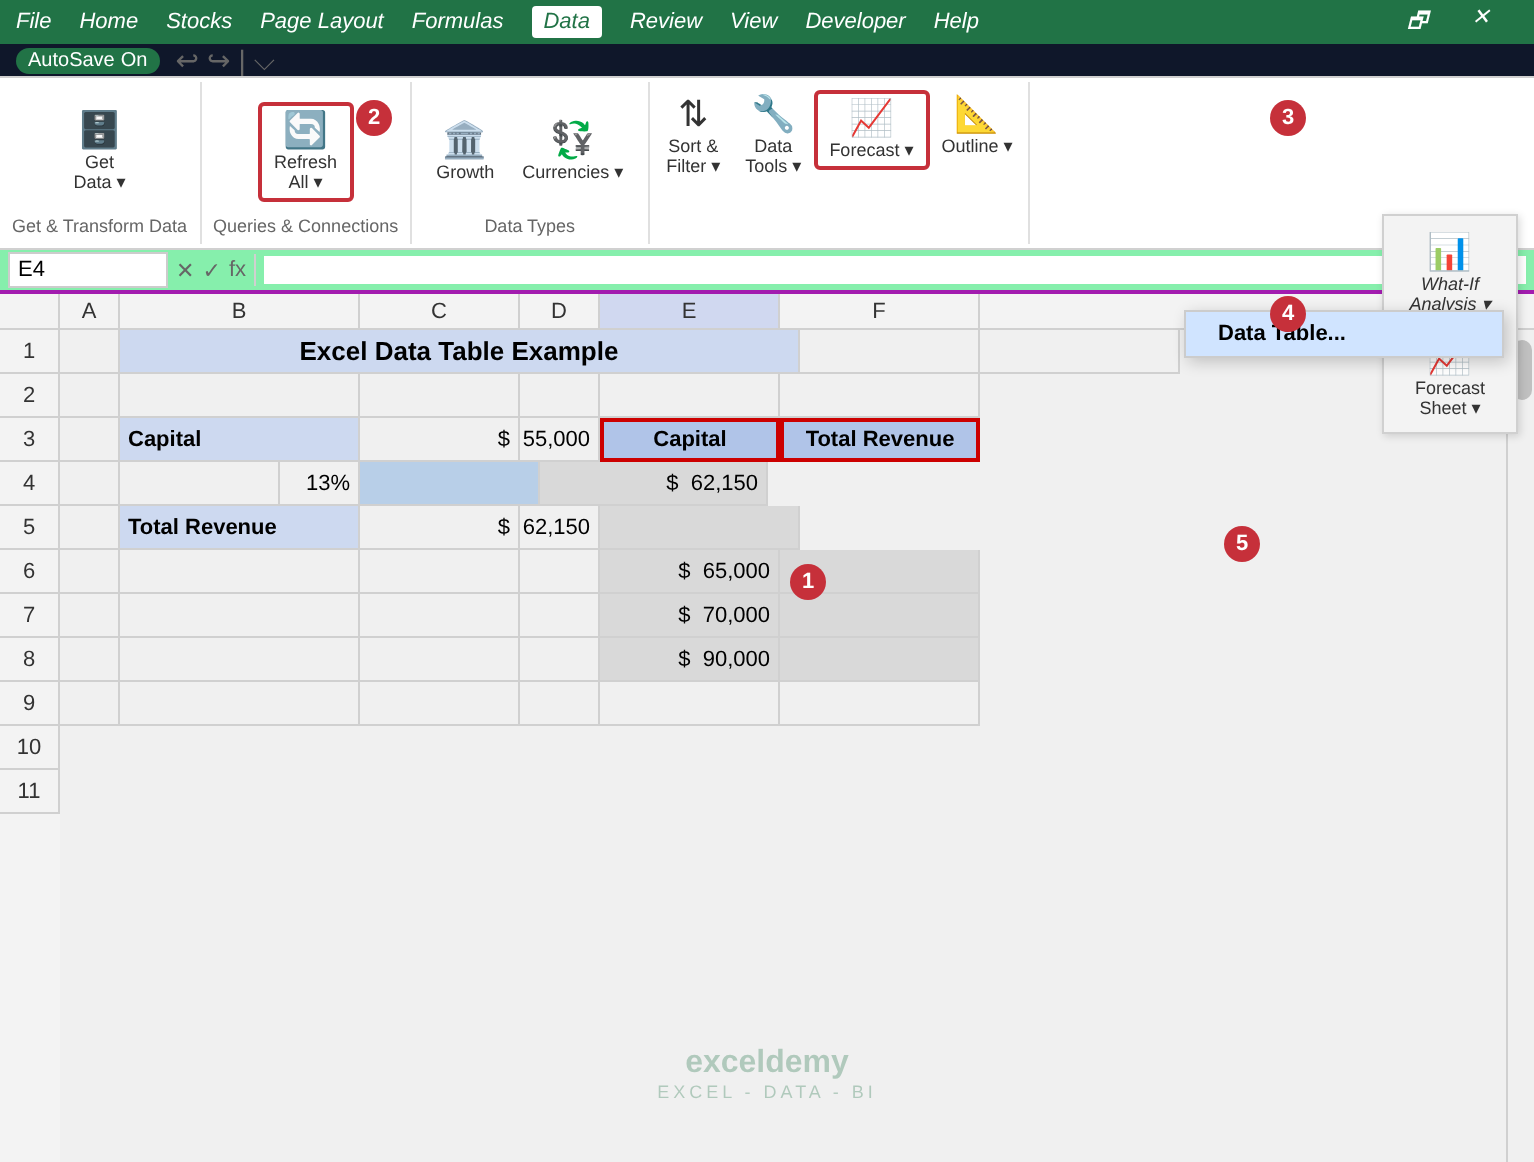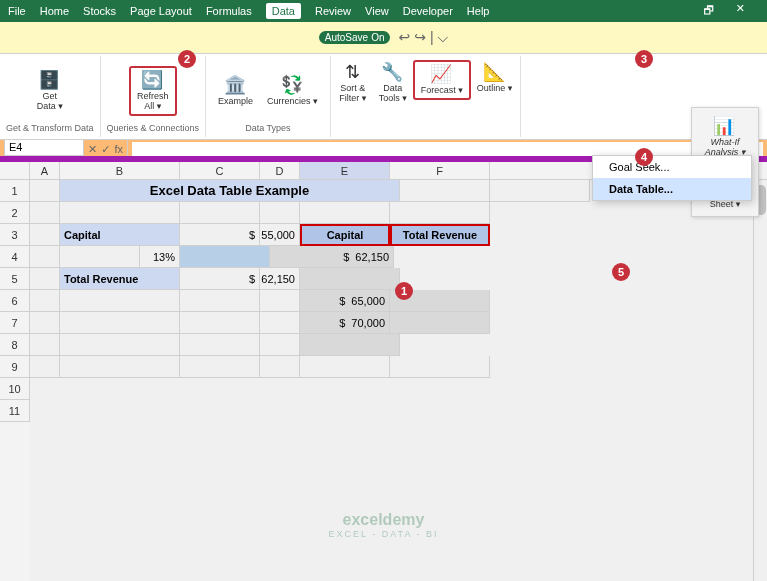--- a/index.html
+++ b/index.html
@@ -3,21 +3,21 @@
   <meta charset="utf-8">
   <style>
     * { box-sizing: border-box; margin: 0; padding: 0; font-family: 'Segoe UI', Arial, sans-serif; }
     body { width: 767px; height: 581px; overflow: hidden; background: #f0f0f0; font-size: 11px; }
 
     
     .menu-bar {
       display: flex; align-items: center; background: #217346; color: white;
       height: 22px; padding: 0 8px; font-size: 11px;
     }
-    .menu-bar span { margin-right: 14px; cursor: pointer; }
+    .menu-bar span { margin-right: 14px; cursor: pointer; font-style: italic; }
     .menu-bar .active-tab { background: white; color: #217346; padding: 2px 6px; border-radius: 2px; }
     .menu-icons { margin-left: auto; display: flex; gap: 8px; }
 
     
     .ribbon { background: white; border-bottom: 1px solid #d0d0d0; }
 
     .ribbon-content { display: flex; align-items: stretch; padding: 2px 0; height: 85px; }
     .ribbon-group {
       display: flex; flex-direction: column; align-items: center;
       padding: 4px 6px; border-right: 1px solid #e0e0e0; min-width: 60px;
@@ -36,34 +36,34 @@
     .ribbon-btn .btn-label { font-size: 9px; white-space: nowrap; }
 
     
     .forecast-btn {
       border: 2px solid #c6303a !important;
       border-radius: 3px;
     }
 
     
     .formula-bar {
-      display: flex; align-items: flex-end; background: #fdba74;
-      border-bottom: 6px solid #a21caf; height: 22px; padding: 0 4px;
+      display: flex; align-items: center; background: #86efac;
+      border-bottom: 2px solid #a21caf; height: 22px; padding: 0 4px;
     }
     .cell-ref {
       width: 80px; border: 1px solid #ccc; padding: 1px 4px;
       font-size: 11px; margin-right: 4px; height: 18px;
     }
     .formula-icons { display: flex; gap: 4px; color: #666; margin-right: 4px; }
     .formula-input { flex: 1; border: none; outline: none; font-size: 11px; padding: 1px 4px; }
 
     
     .autosave-bar {
-      display: flex; align-items: center; background: #fef9c3;
-      border-bottom: 1px solid #d0d0d0; height: 32px; padding: 0 8px; gap: 8px; justify-content: center;
+      display: flex; align-items: center; background: #0f172a;
+      border-bottom: 1px solid #d0d0d0; height: 17px; padding: 0 8px; gap: 8px;
     }
     .autosave-toggle {
       background: #217346; color: white; border-radius: 10px;
       padding: 1px 6px; font-size: 10px; display: flex; align-items: center; gap: 3px;
     }
     .undo-icons { display: flex; gap: 4px; color: #666; font-size: 14px; }
     .col-header {
       border-right: 1px solid #d0d0d0; border-bottom: 1px solid #d0d0d0;
       text-align: center; font-size: 11px; color: #333; padding: 2px 0;
       display: flex; align-items: center; justify-content: center;
@@ -119,21 +119,21 @@
     .scrollbar-v {
       width: 14px; background: #f0f0f0; border-left: 1px solid #d0d0d0;
       display: flex; flex-direction: column; align-items: center;
     }
     .scrollbar-thumb {
       width: 10px; height: 30px; background: #c0c0c0; border-radius: 5px; margin-top: 5px;
     }
 
     
     .watermark {
-      position: absolute; bottom: 42px; left: 50%; transform: translateX(-50%);
+      position: absolute; bottom: 30px; left: 50%; transform: translateX(-50%);
       opacity: 0.3; display: flex; flex-direction: column; align-items: center;
     }
   </style>
 </head>
 <body>
 
 <div style="width:767px; height:581px; display:flex; flex-direction:column; position:relative; overflow:hidden;">
 
   <div class="menu-bar">
     <span>File</span>
@@ -185,21 +185,21 @@
             <span class="btn-label">Refresh<br>All ▾</span>
           </button>
         </div>
         <div class="ribbon-group-label">Queries &amp; Connections</div>
       </div>
 
       <div class="ribbon-group">
         <div class="ribbon-group-buttons">
           <button class="ribbon-btn">
             <span class="btn-icon">🏛️</span>
-            <span class="btn-label">Example</span>
+            <span class="btn-label">Growth</span>
           </button>
           <button class="ribbon-btn">
             <span class="btn-icon">💱</span>
             <span class="btn-label">Currencies ▾</span>
           </button>
         </div>
         <div class="ribbon-group-label">Data Types</div>
       </div>
 
       <div class="ribbon-group" style="flex-direction:row; align-items:stretch; padding:4px 2px;">
@@ -301,21 +301,21 @@
             <div class="cell right-align" style="width:40px; height:22px;">55,000</div>
             <div class="cell header-cell" style="width:90px; height:22px; border:2px solid #c00; background:#b0c4e8;">Capital</div>
             <div class="cell header-cell" style="width:100px; height:22px; border:2px solid #c00; background:#b0c4e8; font-weight:bold;">Total Revenue</div>
           </div>
 
           <div class="grid-row">
             <div class="cell" style="width:30px; height:22px;"></div>
             <div class="cell" style="width:80px; height:22px;"></div>
             <div class="cell right-align" style="width:40px; height:22px;">13%</div>
             <div class="cell gray-cell selected" style="width:90px; height:22px; background:#b8cfe8;"></div>
-            <div class="cell gray-cell right-align" style="width:124px; height:22px;">$&nbsp;&nbsp;62,150</div>
+            <div class="cell gray-cell right-align" style="width:114px; height:22px;">$&nbsp;&nbsp;62,150</div>
           </div>
 
           <div class="grid-row">
             <div class="cell" style="width:30px; height:22px;"></div>
             <div class="cell label-cell" style="width:120px; height:22px;">Total Revenue</div>
             <div class="cell" style="width:80px; height:22px; justify-content:flex-end;">$</div>
             <div class="cell right-align" style="width:40px; height:22px;">62,150</div>
             <div class="cell gray-cell" style="width:100px; height:22px;"></div>
           </div>
 
@@ -336,20 +336,21 @@
             <div class="cell gray-cell right-align" style="width:90px; height:22px;">$&nbsp;&nbsp;70,000</div>
             <div class="cell gray-cell" style="width:100px; height:22px;"></div>
           </div>
 
 
           <div class="grid-row">
             <div class="cell" style="width:30px; height:22px;"></div>
             <div class="cell" style="width:120px; height:22px;"></div>
             <div class="cell" style="width:80px; height:22px;"></div>
             <div class="cell" style="width:40px; height:22px;"></div>
+            <div class="cell gray-cell right-align" style="width:90px; height:22px;">$&nbsp;&nbsp;90,000</div>
             <div class="cell gray-cell" style="width:100px; height:22px;"></div>
           </div>
 
 
           <div class="grid-row">
             <div class="cell" style="width:30px; height:22px;"></div>
             <div class="cell" style="width:120px; height:22px;"></div>
             <div class="cell" style="width:80px; height:22px;"></div>
             <div class="cell" style="width:40px; height:22px;"></div>
             <div class="cell" style="width:90px; height:22px;"></div>
@@ -370,21 +371,20 @@
       <span style="font-size:18px;">📊</span>
       <span style="font-size:9px; text-align:center;font-style:italic;">What-If<br>Analysis ▾</span>
     </button>
     <button class="floating-btn">
       <span style="font-size:18px;">📈</span>
       <span style="font-size:9px; text-align:center;">Forecast<br>Sheet ▾</span>
     </button>
   </div>
 
   <div class="dropdown-overlay">
-    <div class="dropdown-item">Goal Seek...</div>
     <div class="dropdown-item highlighted">Data Table...</div>
   </div>
 
   <div class="badge" style="top:282px; left:395px;">1</div>
   <div class="badge" style="top:50px; left:178px;">2</div>
   <div class="badge" style="top:50px; left:635px;">3</div>
   <div class="badge" style="top:148px; left:635px;">4</div>
   <div class="badge" style="top:263px; left:612px;">5</div>
 
   <div class="watermark">

